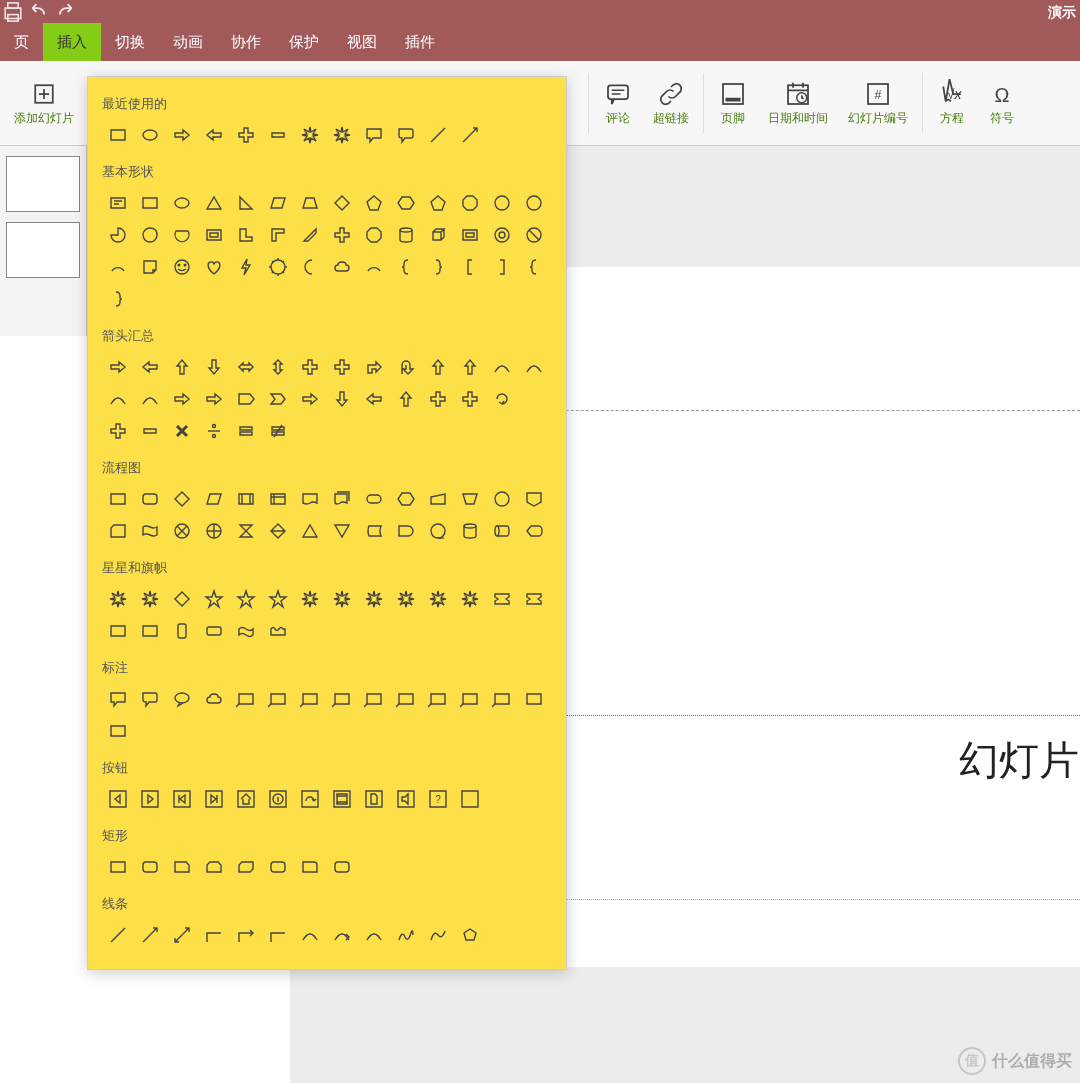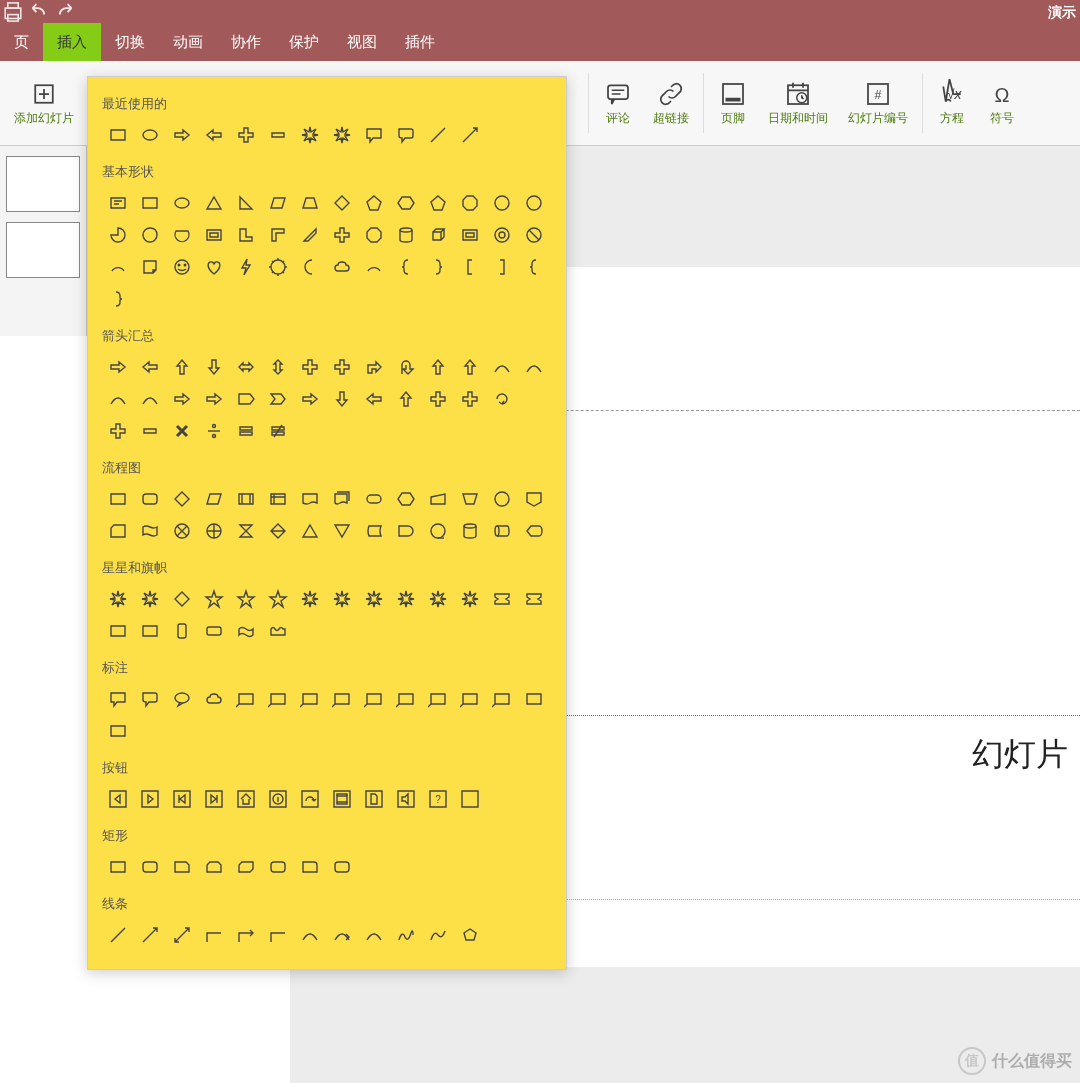--- a/index.html
+++ b/index.html
@@ -79,22 +79,22 @@
   }
   .slide-page .divider2 {
     position: absolute; left: 0; right: 0; top: 448px;
     border-top: 1px dotted #666;
   }
   .slide-page .divider3 {
     position: absolute; left: 0; right: 0; top: 632px;
     border-top: 1px dotted #aaa;
   }
   .slide-page .slide-text {
-    position: absolute; right: 12px; top: 466px;
-    font-family: "SimSun", serif; font-size: 32px; color:#222;
+    position: absolute; right: 1px; top: 466px;
+    font-family: "SimSun", serif; font-size: 40px; color:#222;
   }
   .sidebar-thumbs {
     position: absolute;
     left: 0; top: 146px; width: 87px; height: 190px;
     background: #f4f4f4;
     border-right: 1px solid #ccc;
   }
   .thumb {
     margin: 10px 6px; height: 56px; background: #fff; border:1px solid #888;
   }

